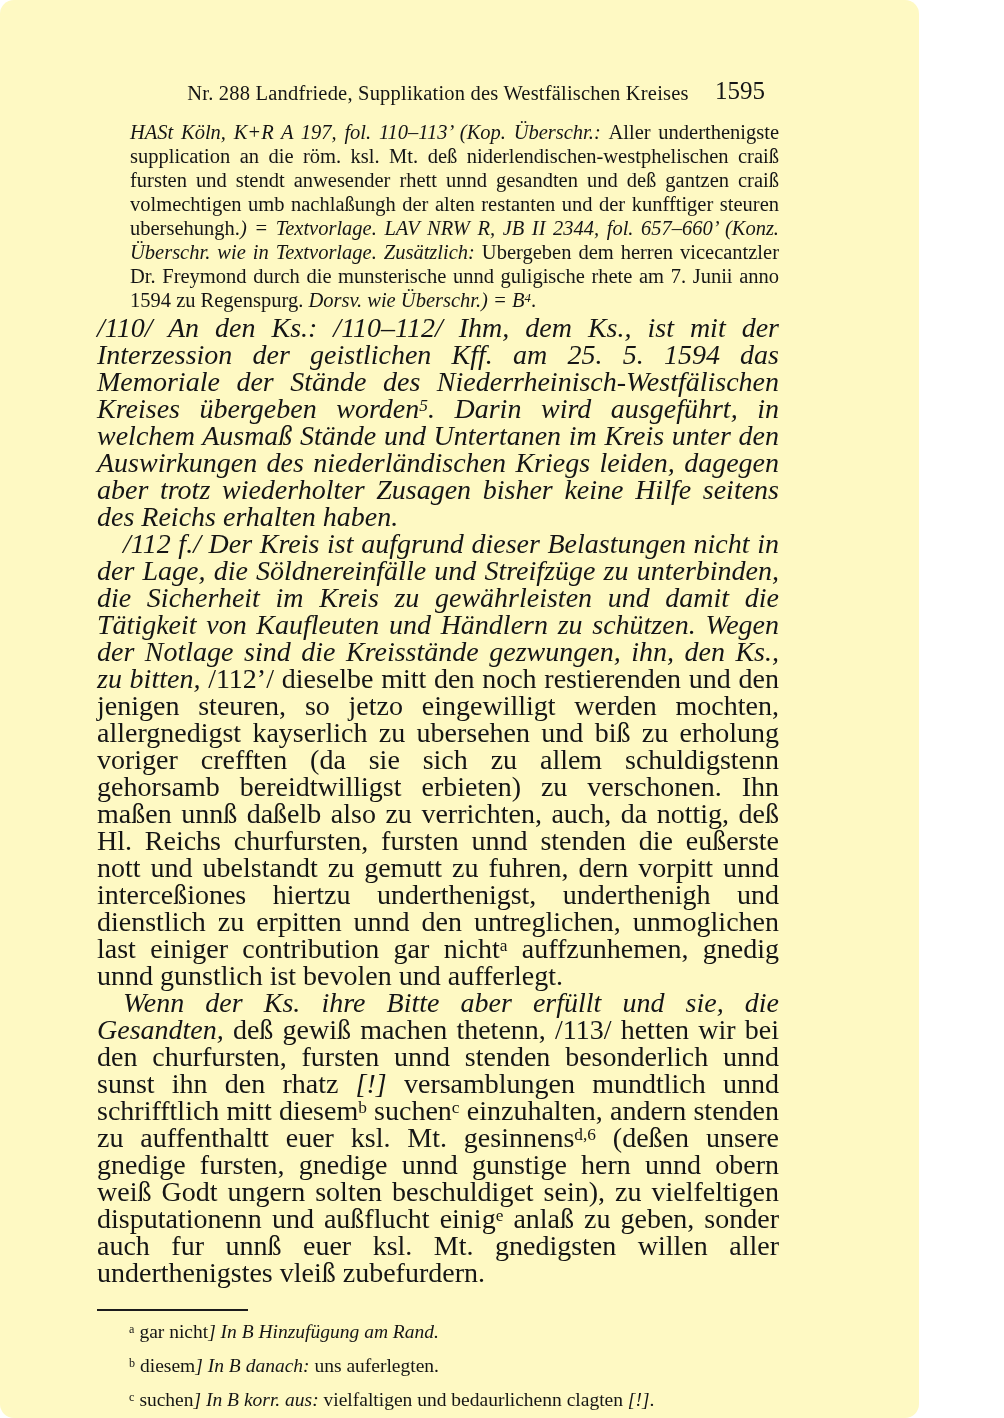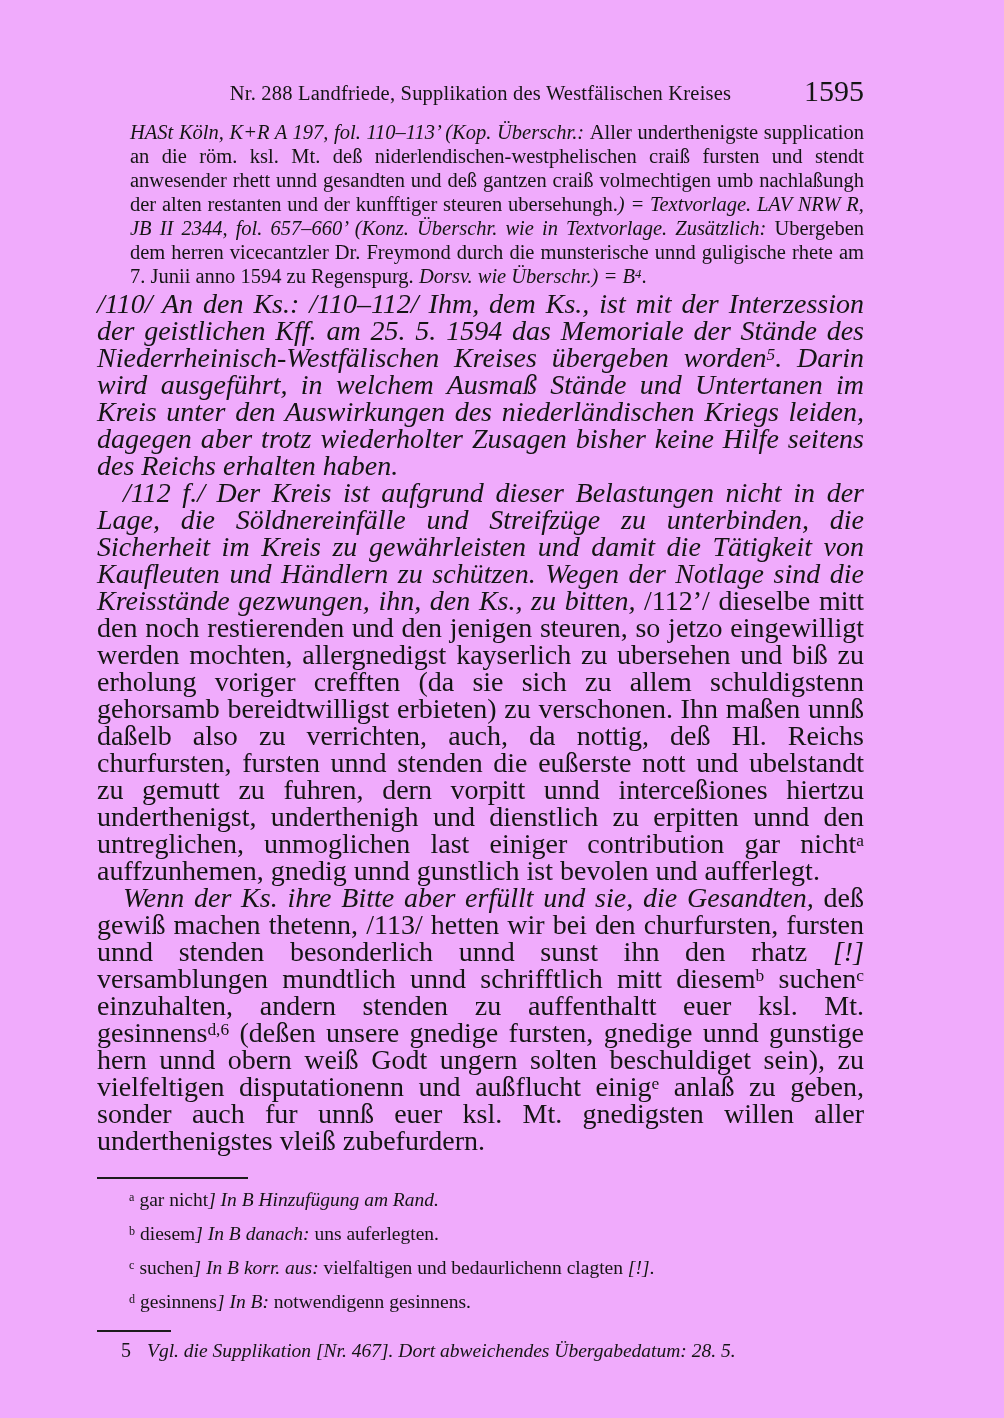--- a/index.html
+++ b/index.html
@@ -1,43 +1,44 @@
 <!DOCTYPE html>
 <html lang="de"><head>
 <meta charset="utf-8">
 <style>
   html, body { margin: 0; padding: 0; background: #ffffff; }
   .page {
     position: relative;
-    width: 1004px;
+    width: 919px;
     height: 1418px;
-    background: #f0abfc;
+    background: #fef9c3;
     color: #151515;
     font-family: "Liberation Serif", serif;
     overflow: hidden;
     box-sizing: border-box;
     padding: 80px 140px 0 97px;
+    border-radius: 14px;
   }
   .header {
     position: relative;
     height: 28px;
     margin-bottom: 12px;
   }
   .running-title {
     display: block;
     text-align: center;
     font-size: 20.5px;
     line-height: 26px;
     letter-spacing: 0.2px;
   }
   .page-number {
     position: absolute;
-    right: 0;
+    right: 14px;
     top: -3px;
-    font-size: 30px;
+    font-size: 25px;
     line-height: 28px;
   }
   .source-note {
     margin-left: 33px;
     font-size: 20.5px;
     line-height: 24px;
     text-align: justify;
   }
   .body-text {
     margin-top: 2px;

